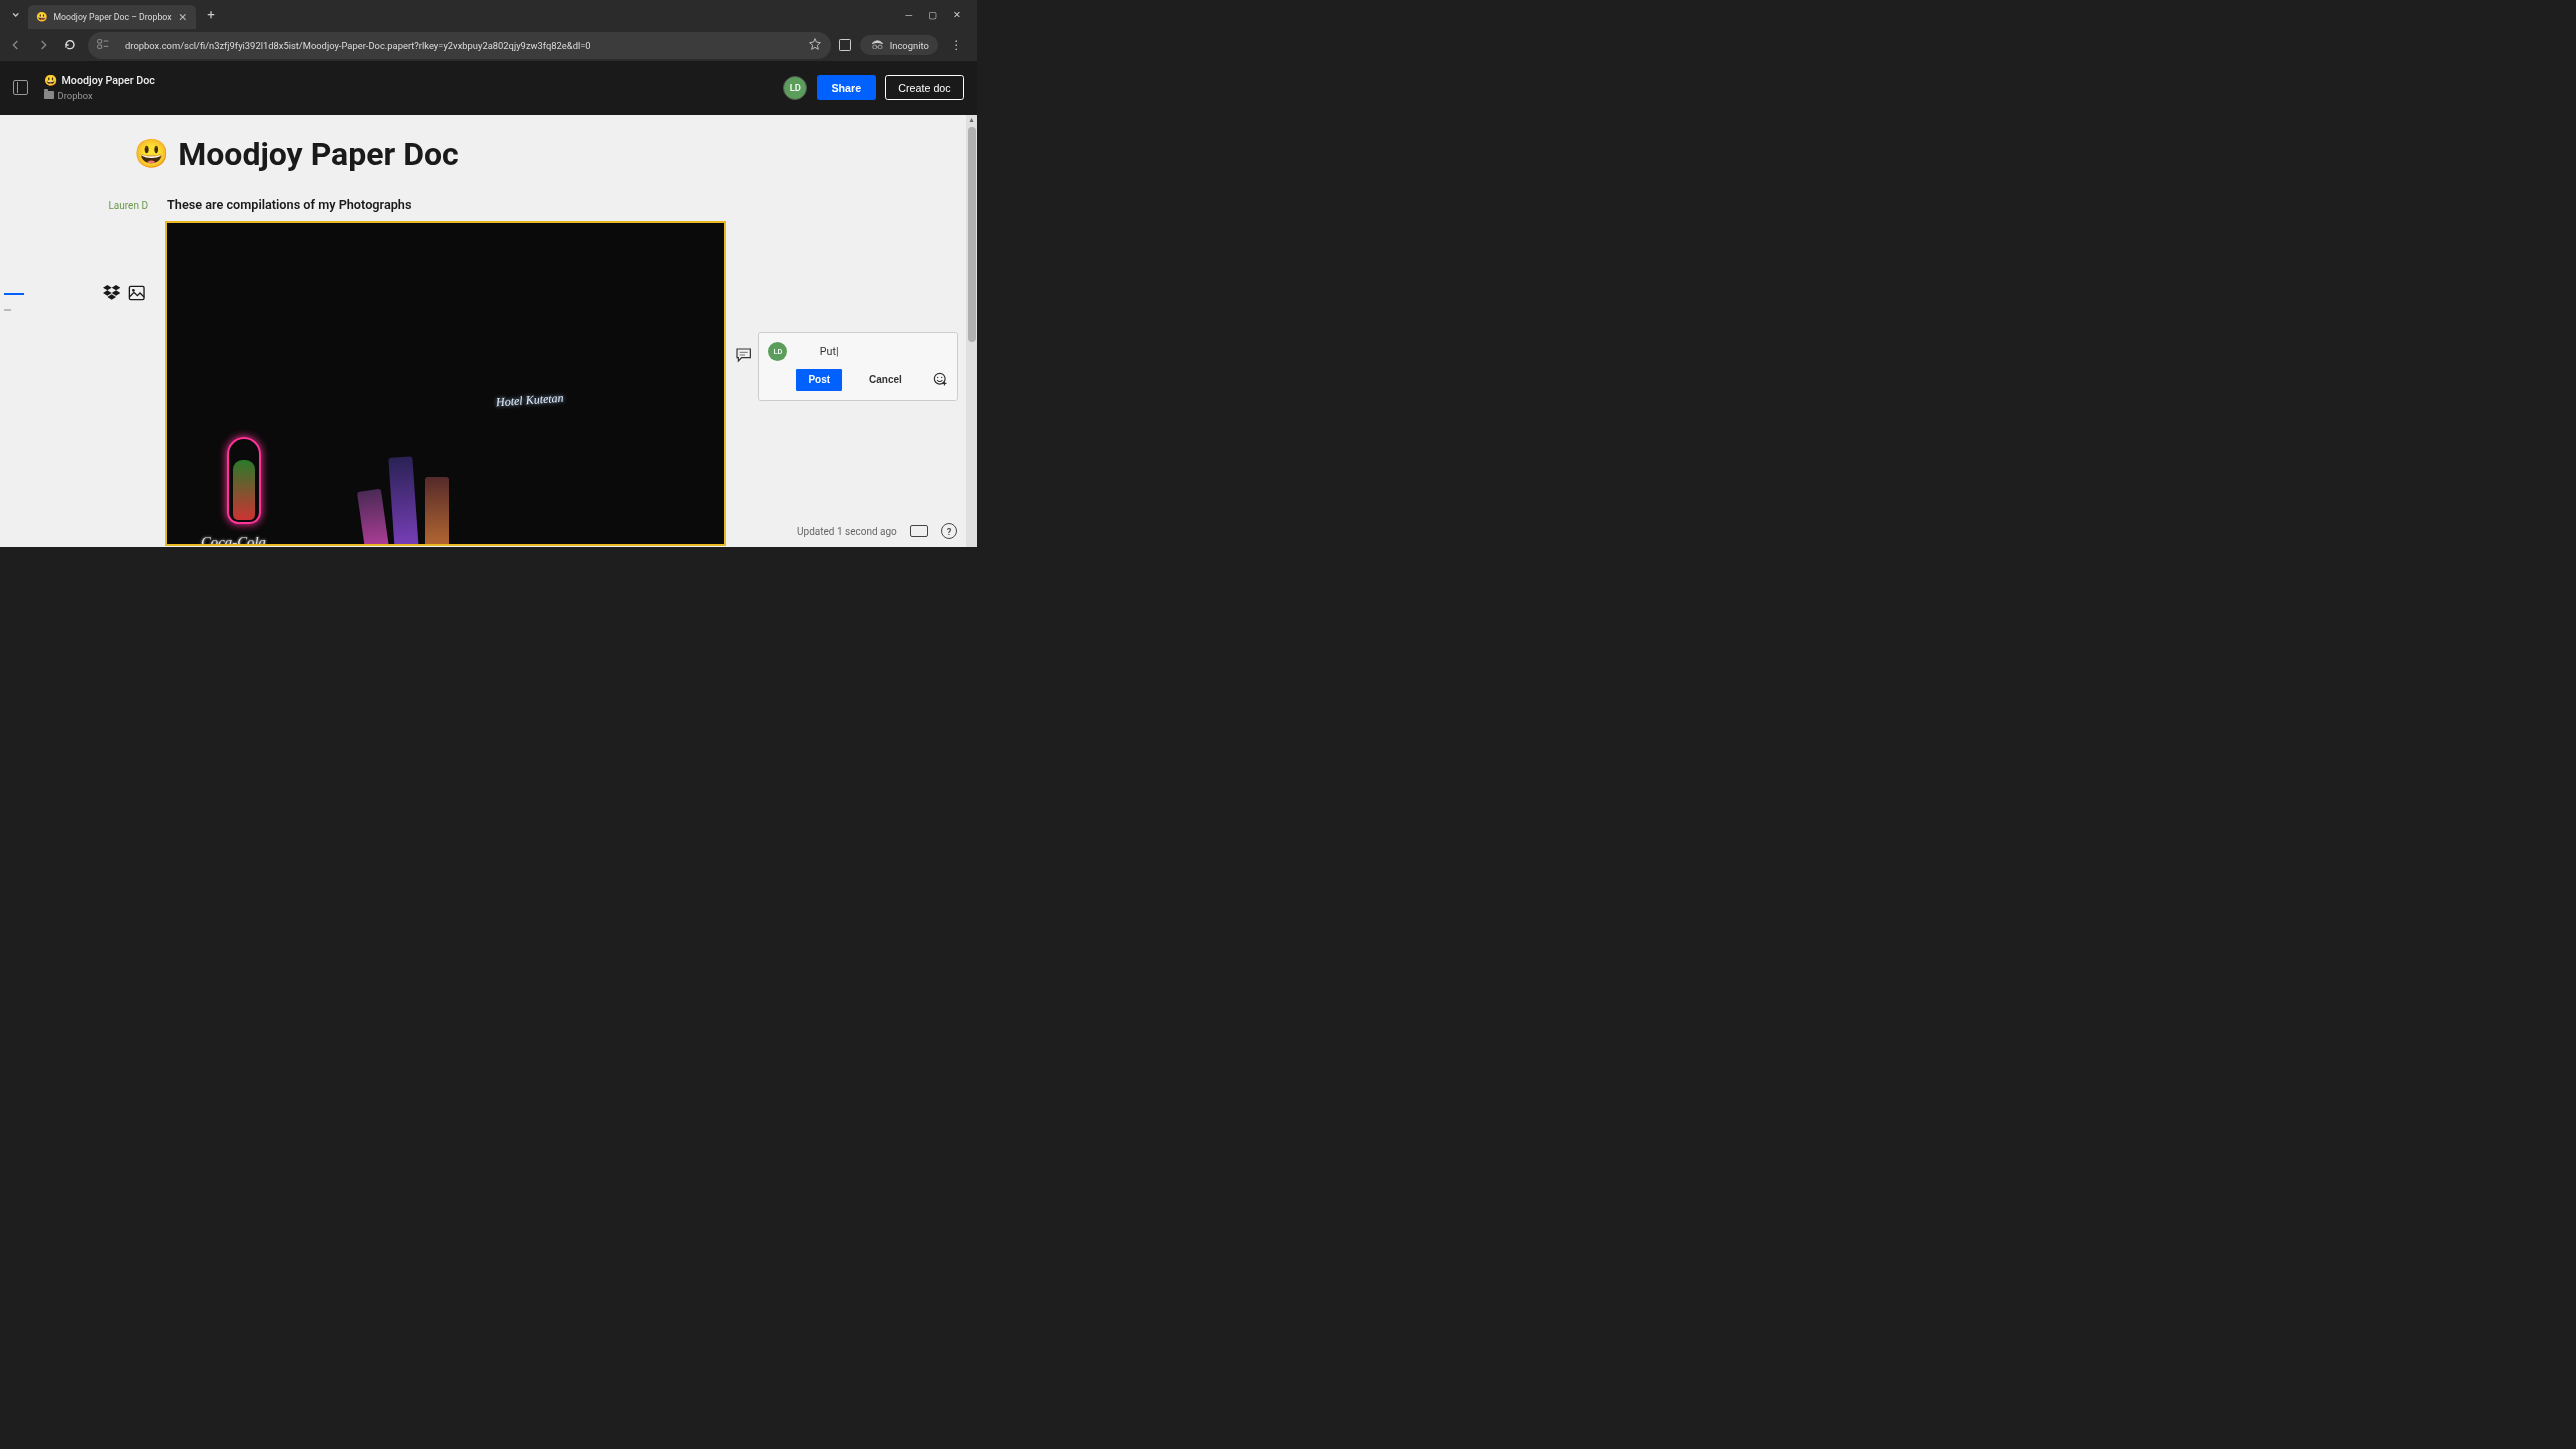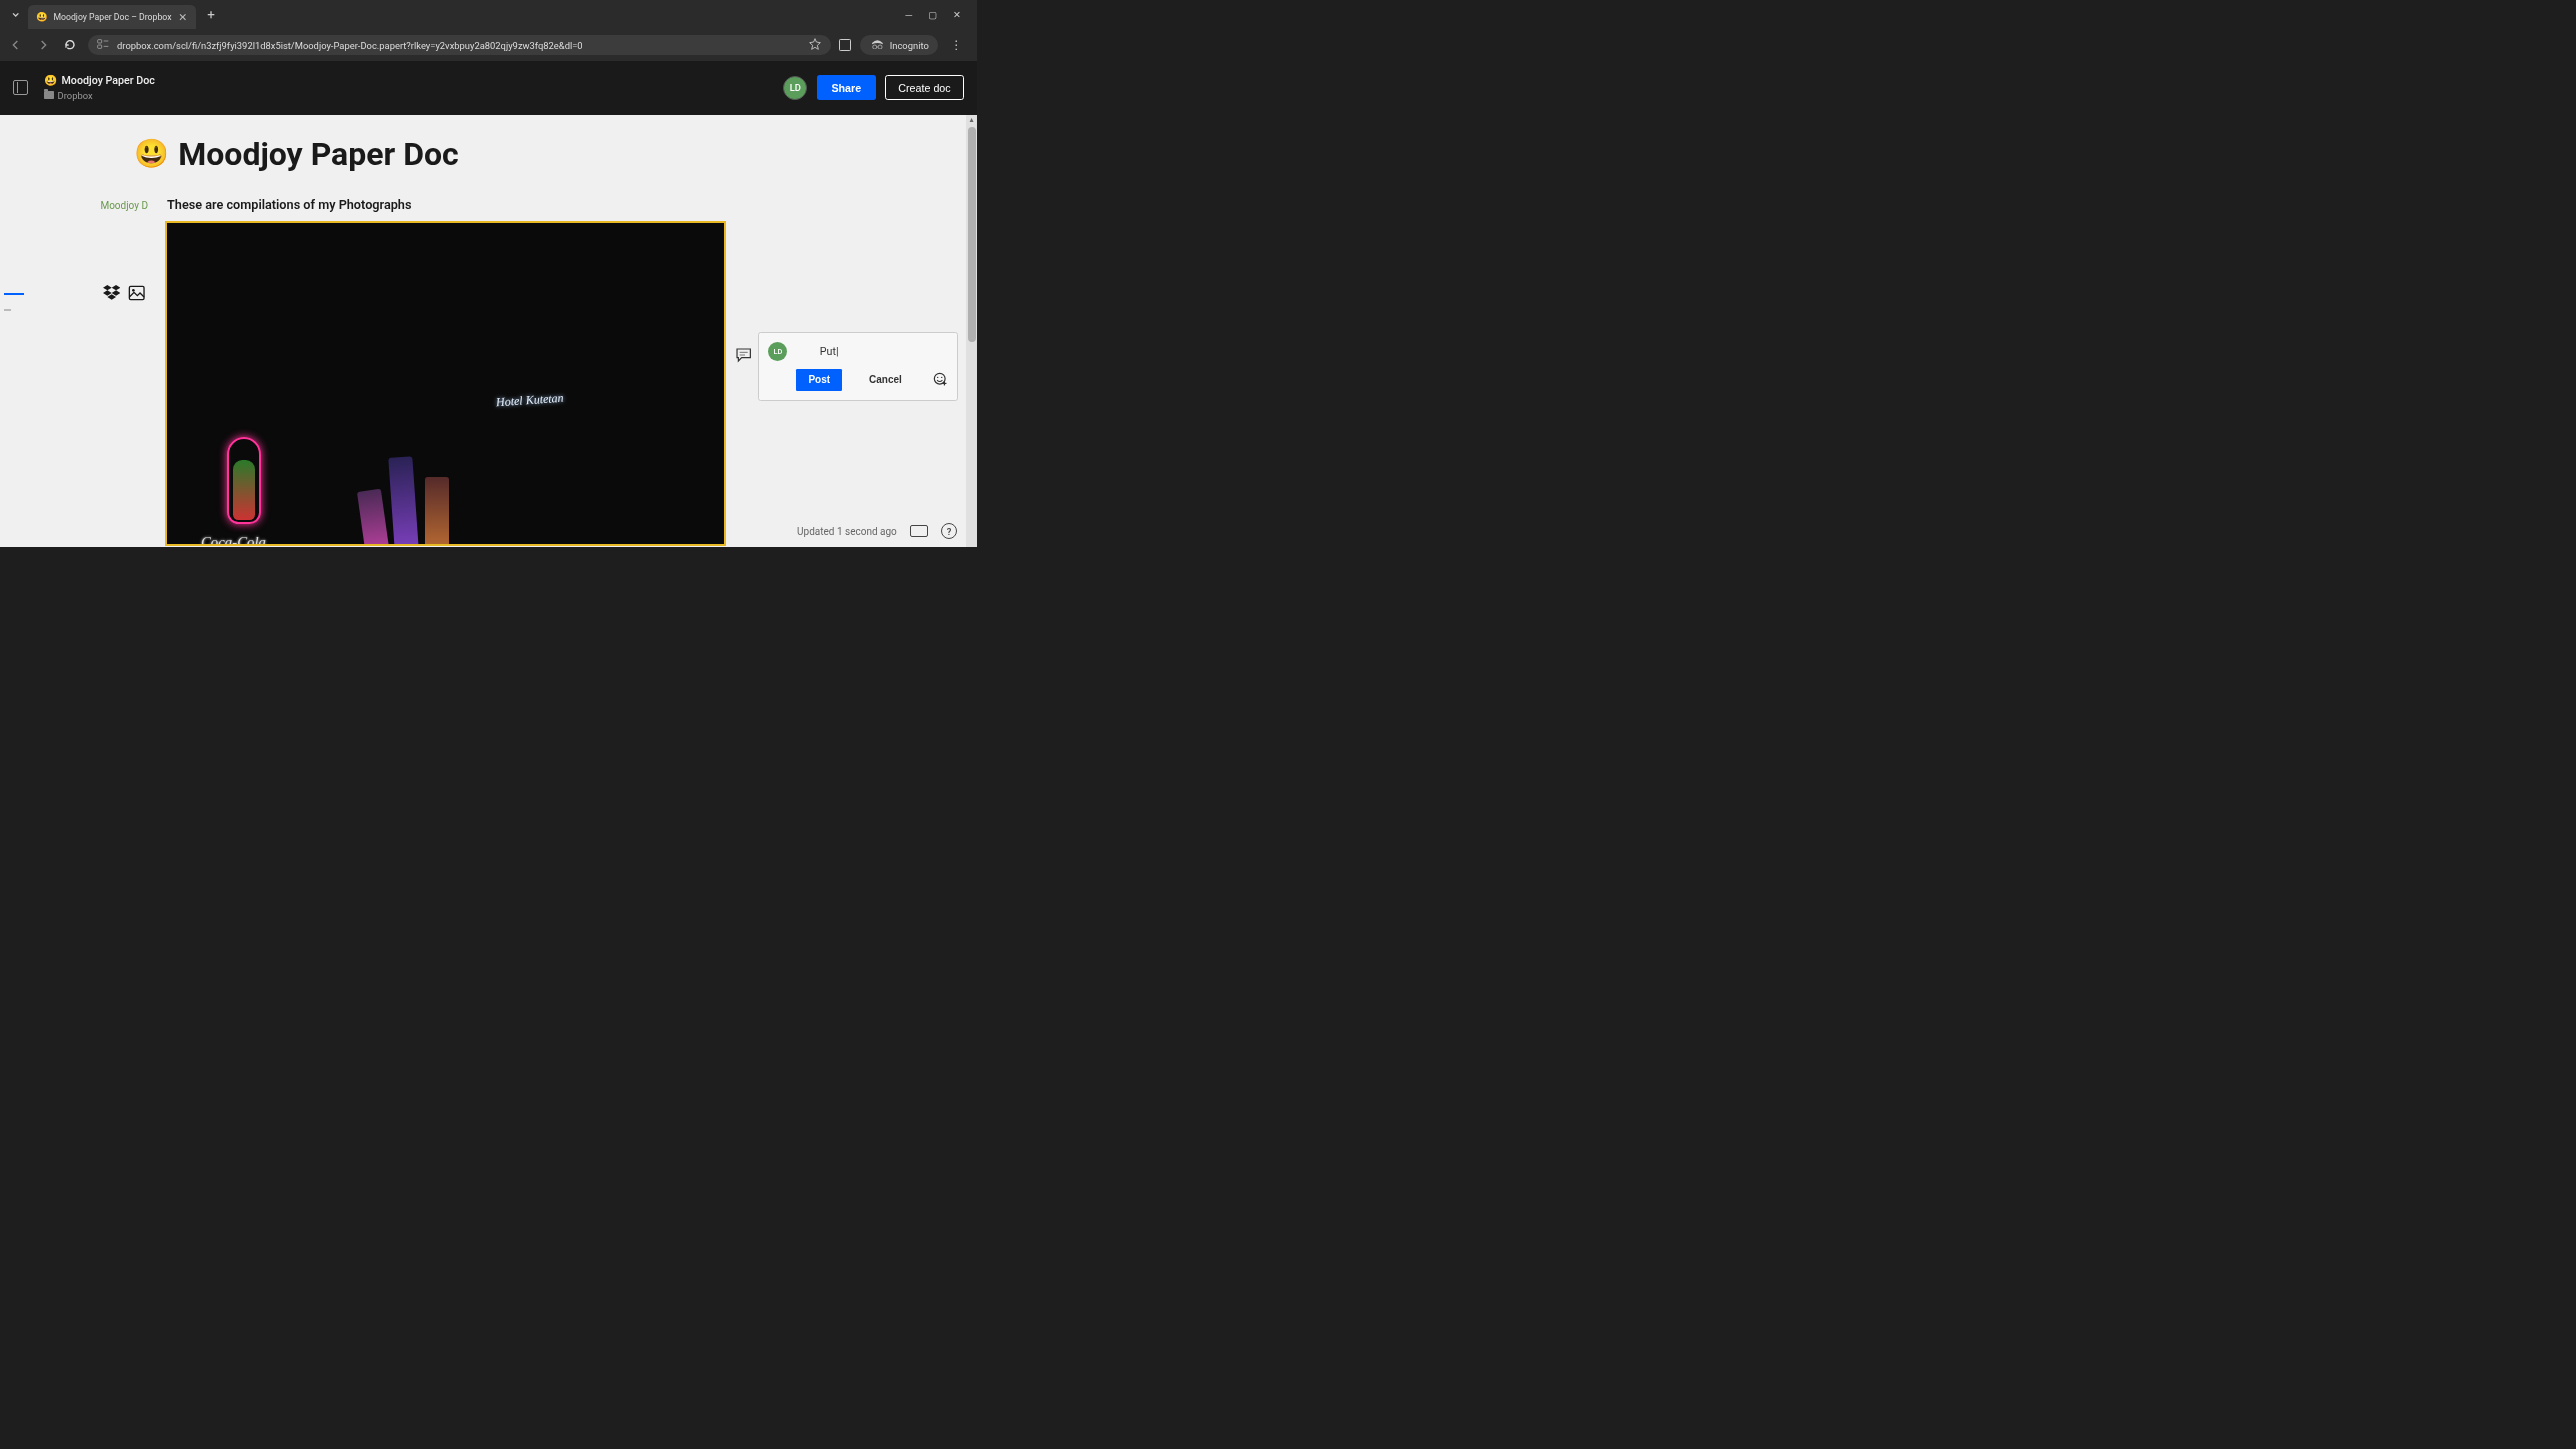--- a/index.html
+++ b/index.html
@@ -13,21 +13,21 @@
     .tab-favicon { width: 12px; height: 12px; font-size: 9.4px; }
     .tab-title { color: #ddd; font-size: 8.7px; flex: 1; white-space: nowrap; overflow: hidden; text-overflow: ellipsis; }
     .tab-close { color: #bbb; font-size: 10.7px; cursor: pointer; padding: 0 1.3px; }
     .new-tab { color: #ccc; font-size: 13.4px; padding: 0 6.7px; cursor: pointer; }
     .window-controls { margin-left: auto; display: flex; gap: 16px; color: #ccc; padding-right: 9.4px; }
     .window-controls span { cursor: pointer; font-size: 9.4px; }
 
     .nav-bar { display: flex; align-items: center; height: 31px; padding: 0 6.7px; gap: 8px; background: #2b2b2b; }
     .nav-btn { width: 19px; height: 19px; display: flex; align-items: center; justify-content: center; color: #888; cursor: pointer; }
     .nav-btn.enabled { color: #ddd; }
-    .url-bar { flex: 1; display: flex; align-items: center; background: #3c3c3c; border-radius: 13.4px; height: 20px; padding: 0 9.4px; gap: 8px; }
+    .url-bar { flex: 1; display: flex; align-items: center; background: #3c3c3c; border-radius: 13.4px; height: 27px; padding: 0 9.4px; gap: 16px; }
     .site-icon { color: #bbb; font-size: 9.4px; }
     .url-text { color: #ddd; font-size: 9.4px; flex: 1; white-space: nowrap; overflow: hidden; }
     .star-icon { color: #bbb; cursor: pointer; }
     .right-controls { display: flex; align-items: center; gap: 9.4px; padding-right: 5.4px; }
     .reader-icon { width: 12px; height: 12px; border: 1.3px solid #ccc; border-radius: 1.3px; position: relative; cursor: pointer; }
     .incognito-badge { display: flex; align-items: center; gap: 5.4px; background: #3c3c3c; border-radius: 12px; padding: 4px 9.4px; color: #ddd; font-size: 9.4px; }
     .menu-dots { color: #ccc; font-size: 12px; cursor: pointer; padding: 0 2.7px; }
 
     
     .app-header { background: #1a1a1a; display: flex; align-items: center; height: 54px; padding: 0 13.4px; }
@@ -198,21 +198,21 @@
     <div class="outline-mark-active"></div>
     <div class="outline-mark"></div>
   </div>
 
   <div class="doc-content">
     <div class="title-row">
       <span class="big-emoji">😃</span>
       <h1 class="page-title">Moodjoy Paper Doc</h1>
     </div>
     <div class="subtitle-row">
-      <span class="author">Moodjoy D</span>
+      <span class="author">Lauren D</span>
       <span class="subtitle">These are compilations of my Photographs</span>
     </div>
 
     <div class="image-block">
       <div class="left-tools">
         <span class="tool-icon">
           <svg class="dropbox-icon" width="17.4" height="16" viewBox="0 0 26 24">
               <path d="M6.5 0 L13 4 L6.5 8 L0 4 Z M19.5 0 L26 4 L19.5 8 L13 4 Z M0 12 L6.5 8 L13 12 L6.5 16 Z M13 12 L19.5 8 L26 12 L19.5 16 Z M6.5 18 L13 14 L19.5 18 L13 22 Z"></path>
             </svg>
         </span>

